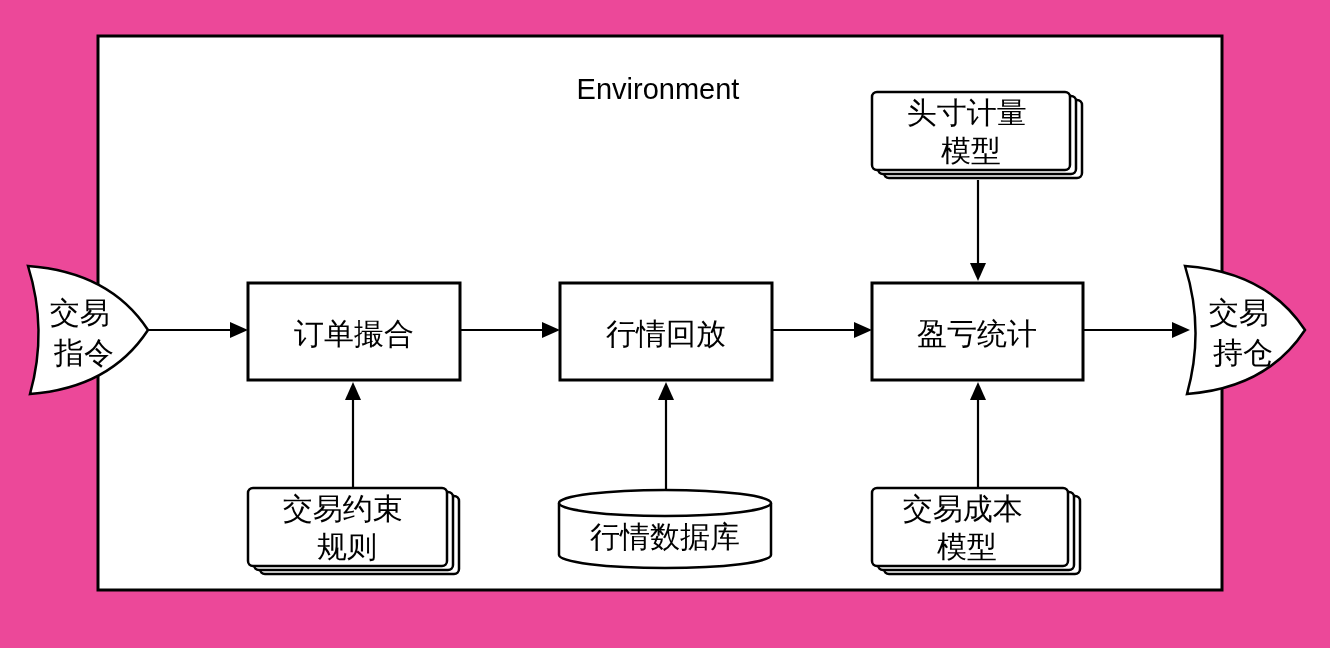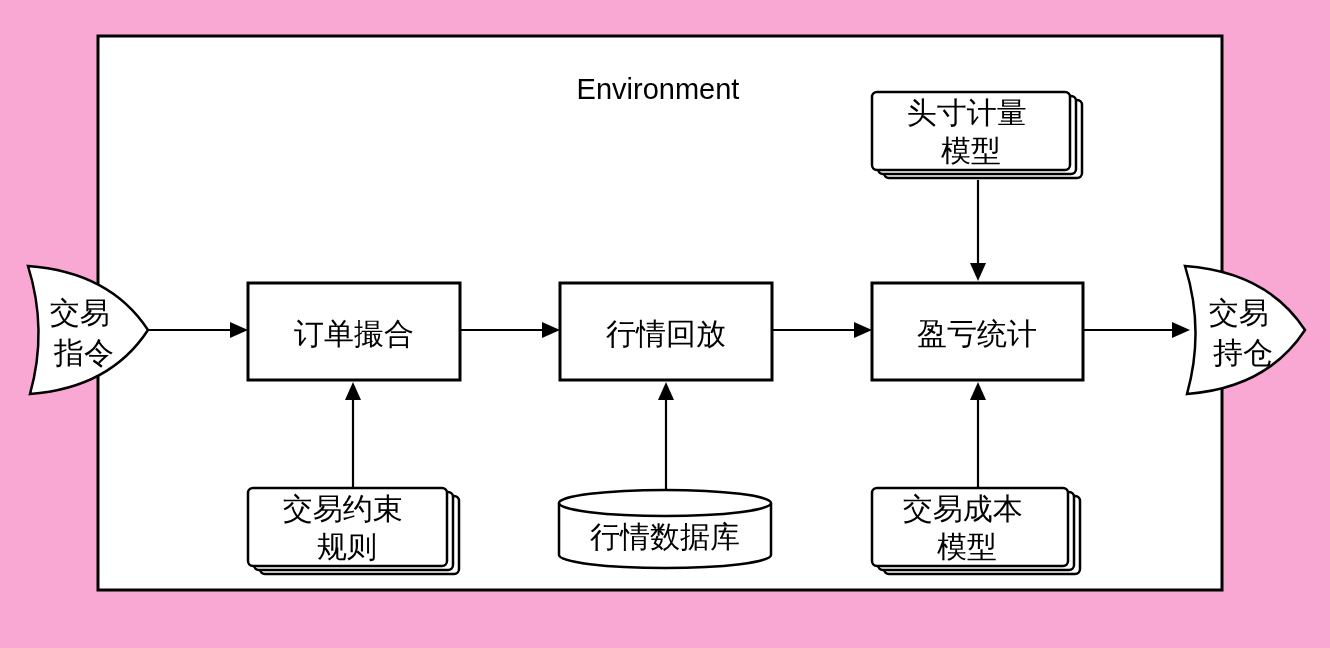--- a/index.html
+++ b/index.html
@@ -8,21 +8,21 @@
     background: #ffffff;
     width: 1330px;
     height: 648px;
     overflow: hidden;
     font-family: "Liberation Sans", "DejaVu Sans", sans-serif;
   }
   .canvas-wrap {
     position: relative;
     width: 1330px;
     height: 648px;
-    background: #f9a8d4;
+    background: #ec4899;
   }
   svg { display: block; }
   .shape {
     fill: #ffffff;
     stroke: #000000;
   }
   .thick { stroke-width: 3; }
   .med   { stroke-width: 2.5; }
   .flow-line {
     stroke: #000000;

